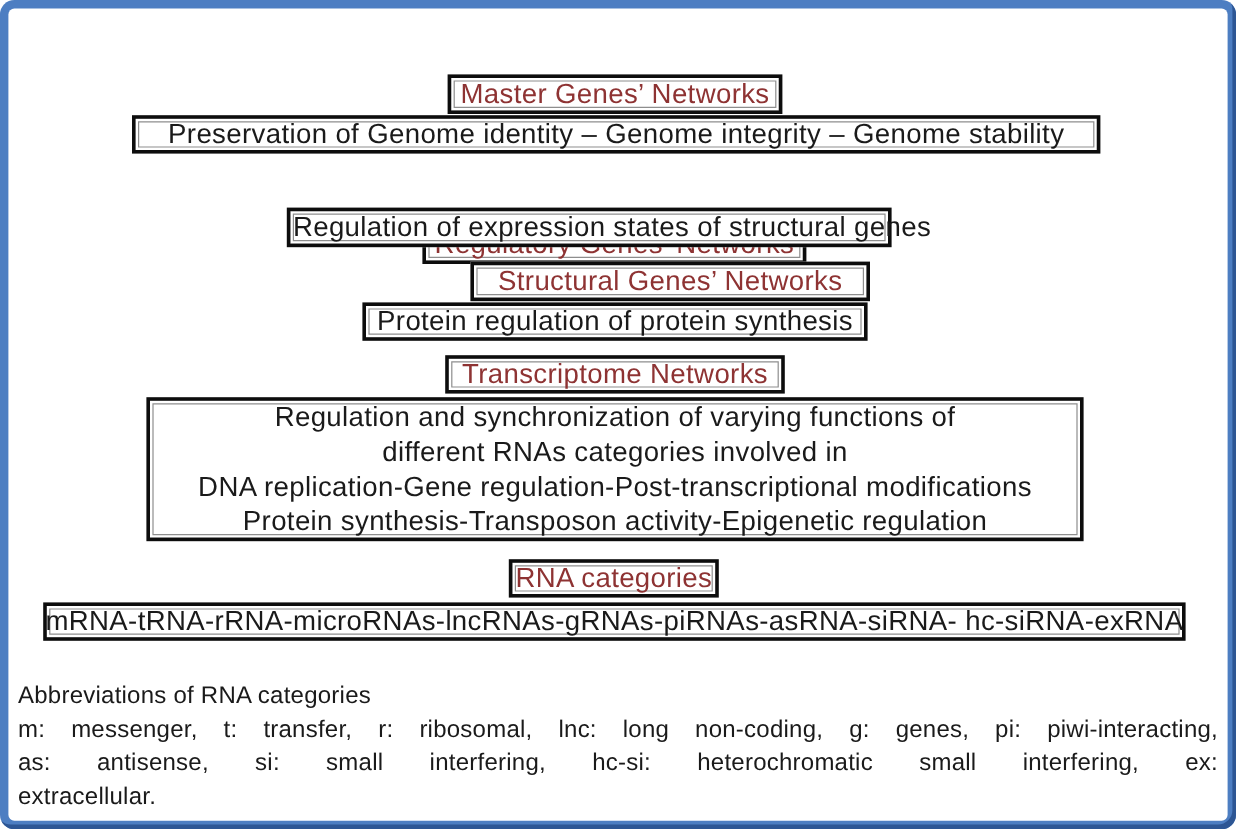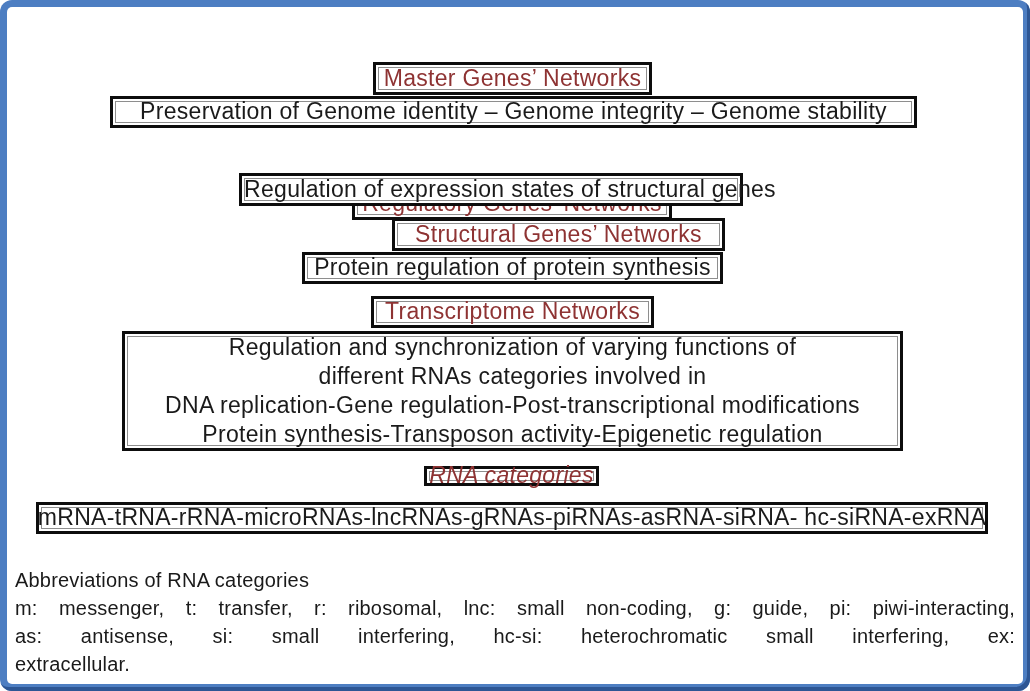--- a/index.html
+++ b/index.html
@@ -53,21 +53,21 @@
   .g0h { left:366px; top:55px;  width:279px; height:33px; }
   .g0b { left:103px; top:89px;  width:807px; height:32px; }
   .g1h { left:345px; top:133px; width:320px; height:32px;margin-top:48px; }
   .g1b { left:232px; top:166px; width:504px; height:33px;padding-left:38px; }
   .g2h { left:349px; top:211px; width:333px; height:33px;margin-left:36px; }
   .g2b { left:295px; top:245px; width:421px; height:32px; }
   .g3h { left:364px; top:289px; width:283px; height:32px; }
   .g3b { left:115px; top:324px; width:781px; height:120px;
          flex-direction: column; justify-content: center; }
   .g3b .bline { line-height: 29px; }
-  .g4h { left:417px; top:459px; width:175px; height:20px;font-style:italic; }
+  .g4h { left:417px; top:459px; width:175px; height:32px; }
   .g4b { left:29px;  top:495px; width:952px; height:32px; }
 
   .footer {
     position: absolute;
     left: 8px; top: 559px; width: 1000px;
     font-size: 20px;
     letter-spacing: 0.2px;
     line-height: 28px;
     color: var(--text_black, #1a1a1a);
   }
@@ -95,19 +95,19 @@
       <div class="bline">different RNAs categories involved in</div>
       <div class="bline">DNA replication-Gene regulation-Post-transcriptional modifications</div>
       <div class="bline">Protein synthesis-Transposon activity-Epigenetic regulation</div>
     </div>
 
     <div class="box hdr g4h">RNA categories</div>
     <div class="box body g4b">mRNA-tRNA-rRNA-microRNAs-lncRNAs-gRNAs-piRNAs-asRNA-siRNA- hc-siRNA-exRNA</div>
 
     <div class="footer">
       <div>Abbreviations of RNA categories</div>
-      <div class="force-just">m: messenger, t: transfer, r: ribosomal, lnc: small non-coding, g: guide, pi: piwi-interacting,</div>
+      <div class="force-just">m: messenger, t: transfer, r: ribosomal, lnc: long non-coding, g: genes, pi: piwi-interacting,</div>
       <div class="force-just">as: antisense, si: small interfering, hc-si: heterochromatic small interfering, ex:</div>
       <div>extracellular.</div>
     </div>
 
   </div>
 </div>
 
 </body></html>

